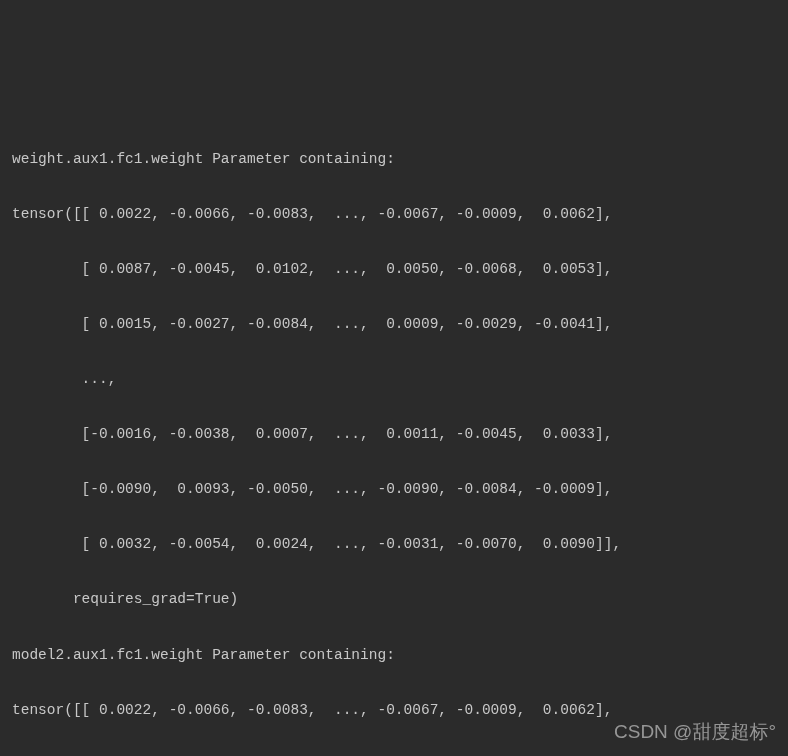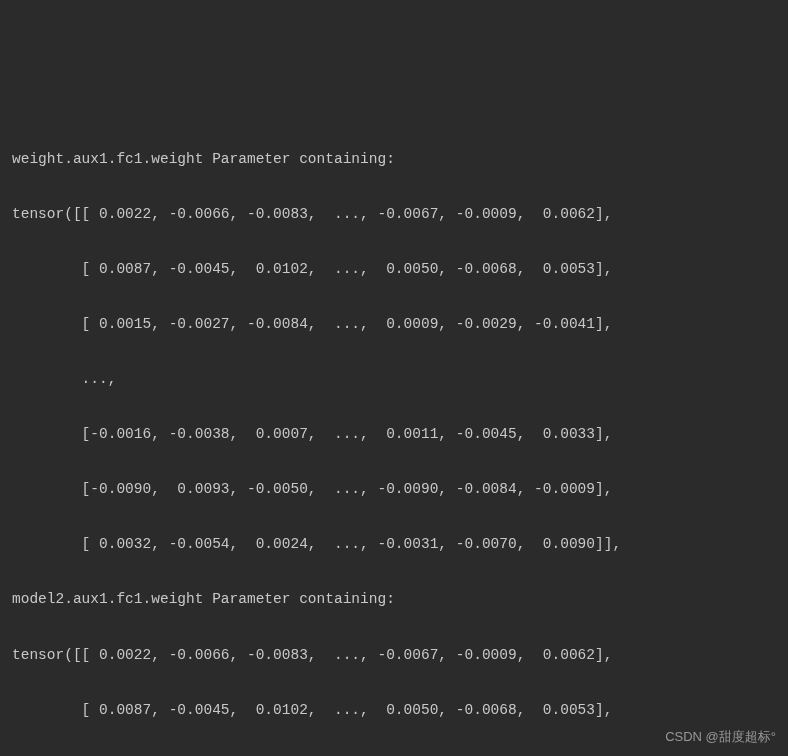--- a/index.html
+++ b/index.html
@@ -18,21 +18,21 @@
       height: 756px;
       overflow: hidden;
       position: relative;
       white-space: pre;
     }
     .watermark {
       position: absolute;
       bottom: 6px;
       right: 12px;
       color: #bababa;
-      font-size: 13px;
+      font-size: 19px;
       opacity: 0.75;
       font-family: sans-serif;
     }
     .line {
       display: block;
     }
   </style>
 </head>
 <body>
 
@@ -40,20 +40,21 @@
 
 <div>
 <span class="line">weight.aux1.fc1.weight Parameter containing:</span>
 <span class="line">tensor([[ 0.0022, -0.0066, -0.0083,  ..., -0.0067, -0.0009,  0.0062],</span>
 <span class="line">        [ 0.0087, -0.0045,  0.0102,  ...,  0.0050, -0.0068,  0.0053],</span>
 <span class="line">        [ 0.0015, -0.0027, -0.0084,  ...,  0.0009, -0.0029, -0.0041],</span>
 <span class="line">        ...,</span>
 <span class="line">        [-0.0016, -0.0038,  0.0007,  ...,  0.0011, -0.0045,  0.0033],</span>
 <span class="line">        [-0.0090,  0.0093, -0.0050,  ..., -0.0090, -0.0084, -0.0009],</span>
 <span class="line">        [ 0.0032, -0.0054,  0.0024,  ..., -0.0031, -0.0070,  0.0090]],</span>
+<span class="line">       requires_grad=True)</span>
 <span class="line">model2.aux1.fc1.weight Parameter containing:</span>
 <span class="line">tensor([[ 0.0022, -0.0066, -0.0083,  ..., -0.0067, -0.0009,  0.0062],</span>
 <span class="line">        [ 0.0087, -0.0045,  0.0102,  ...,  0.0050, -0.0068,  0.0053],</span>
 
 
 
 
 
 
 

